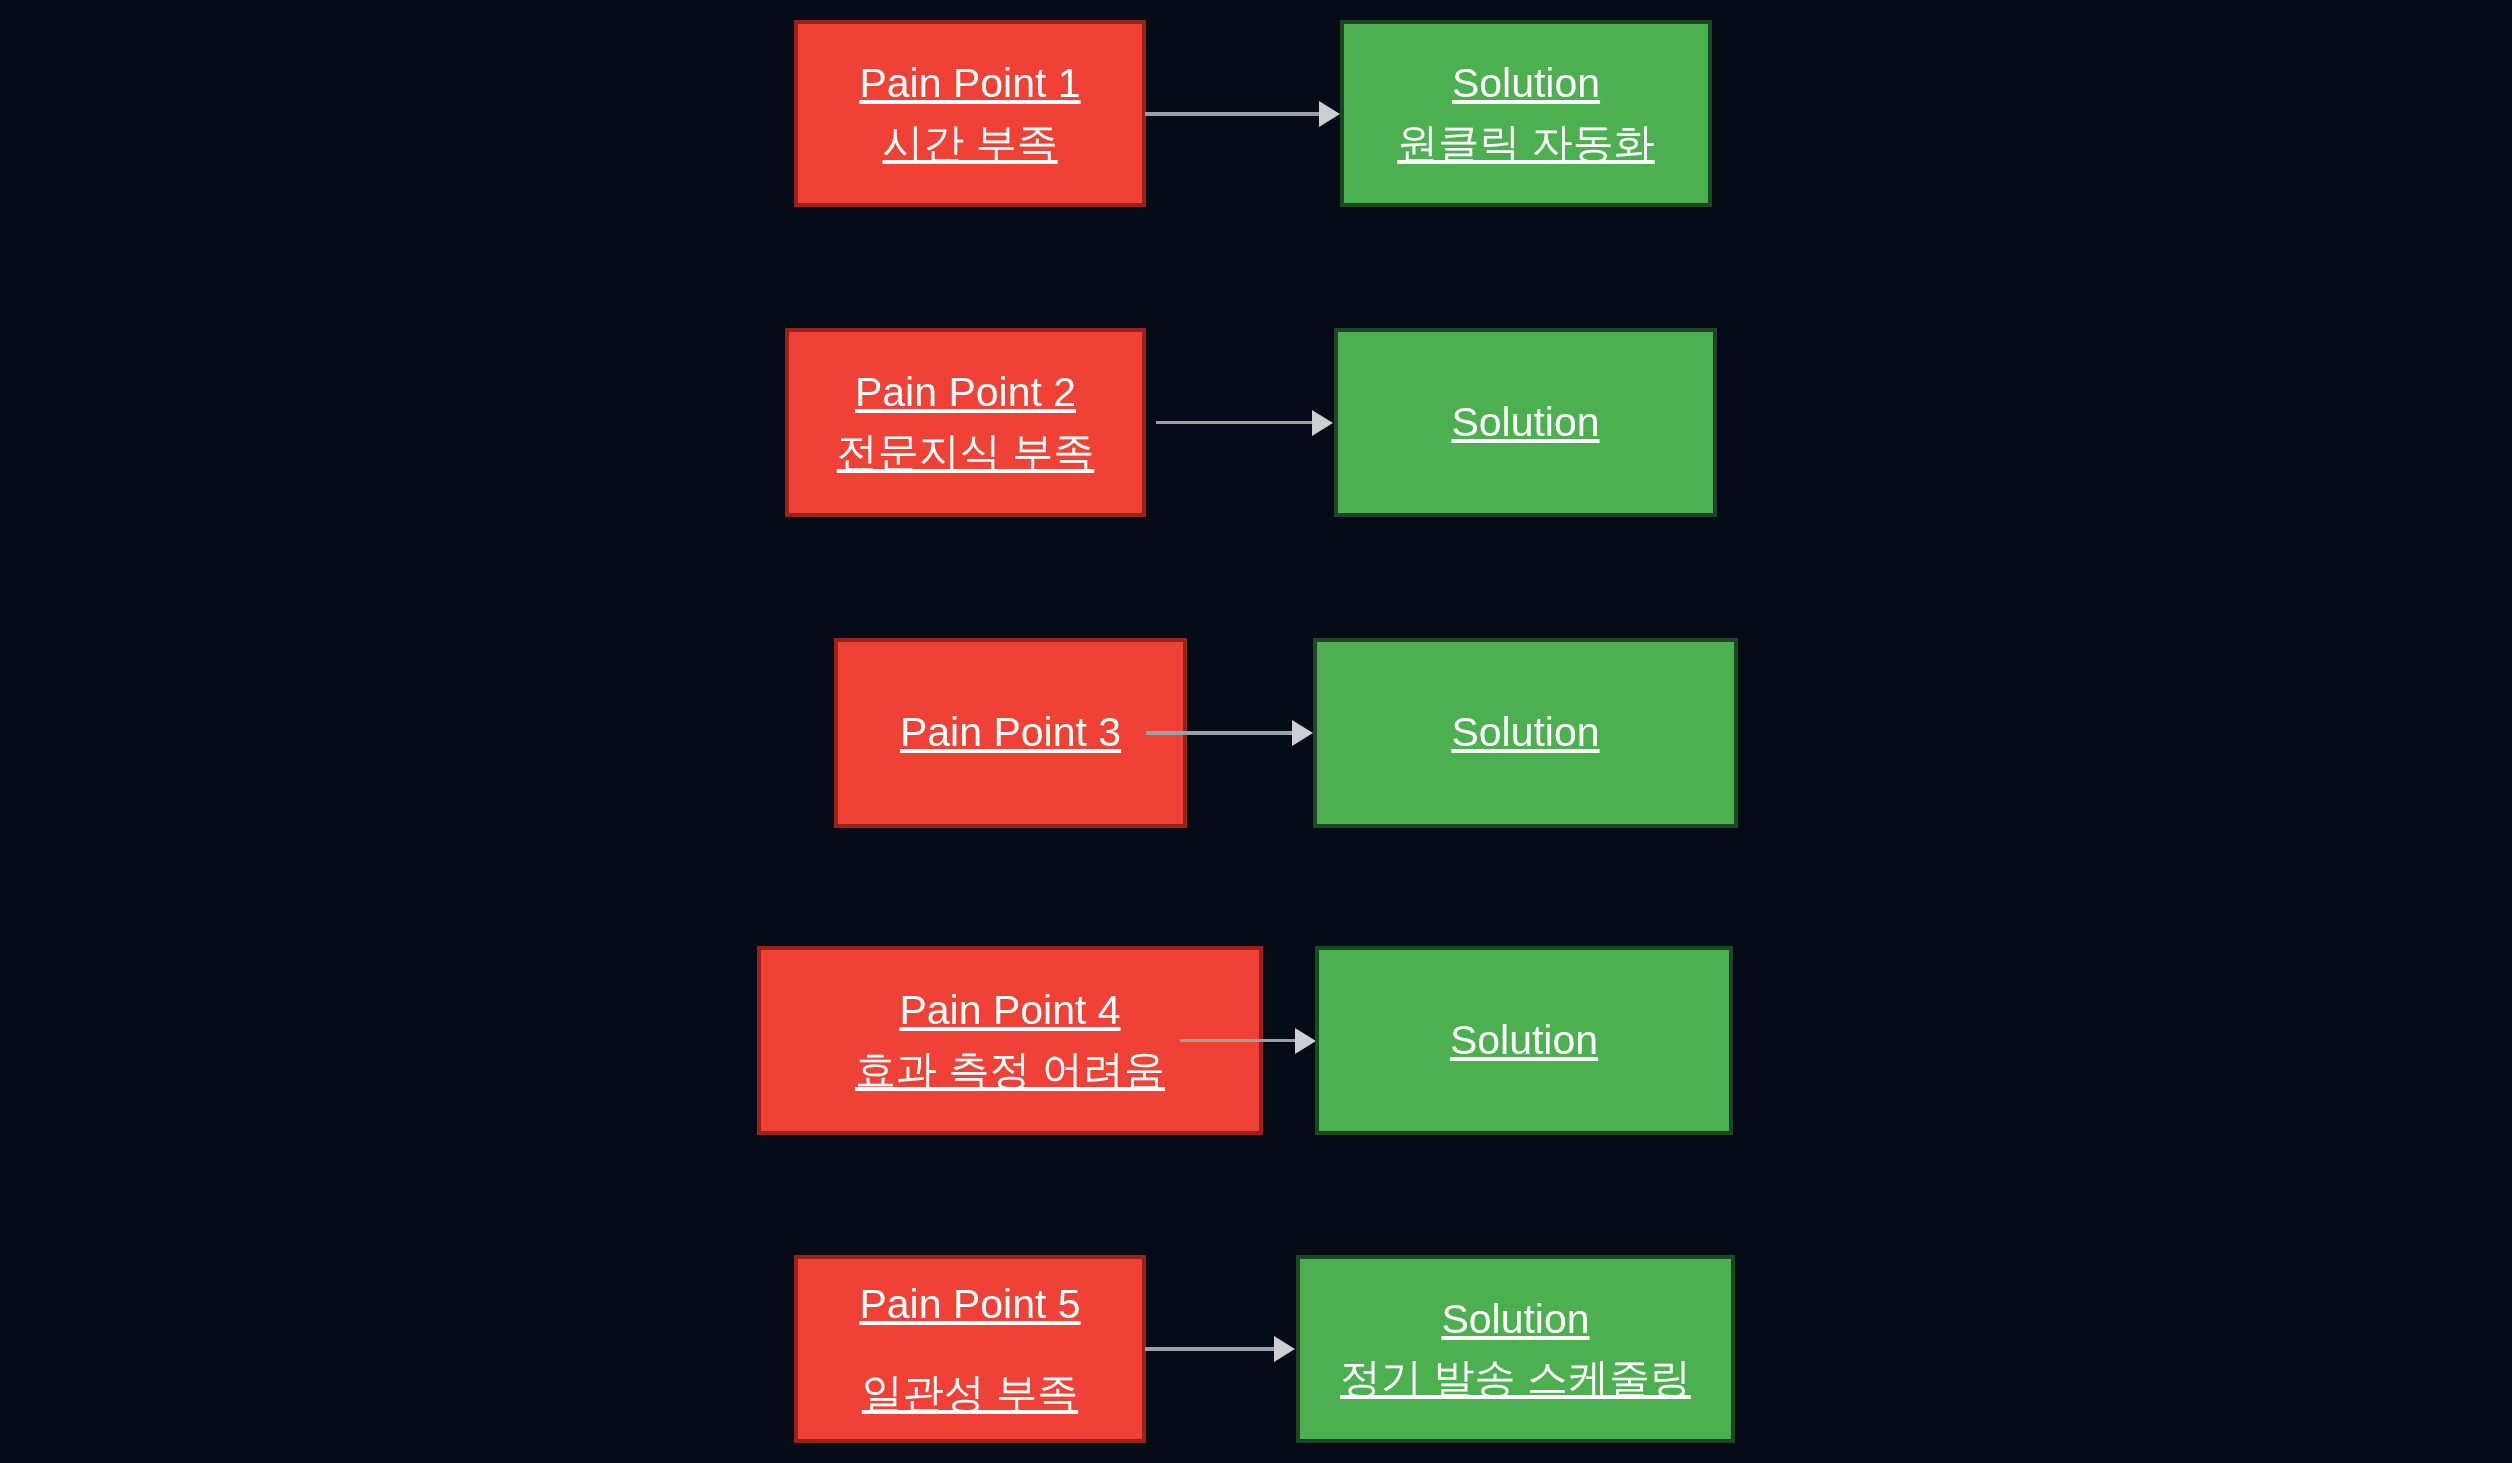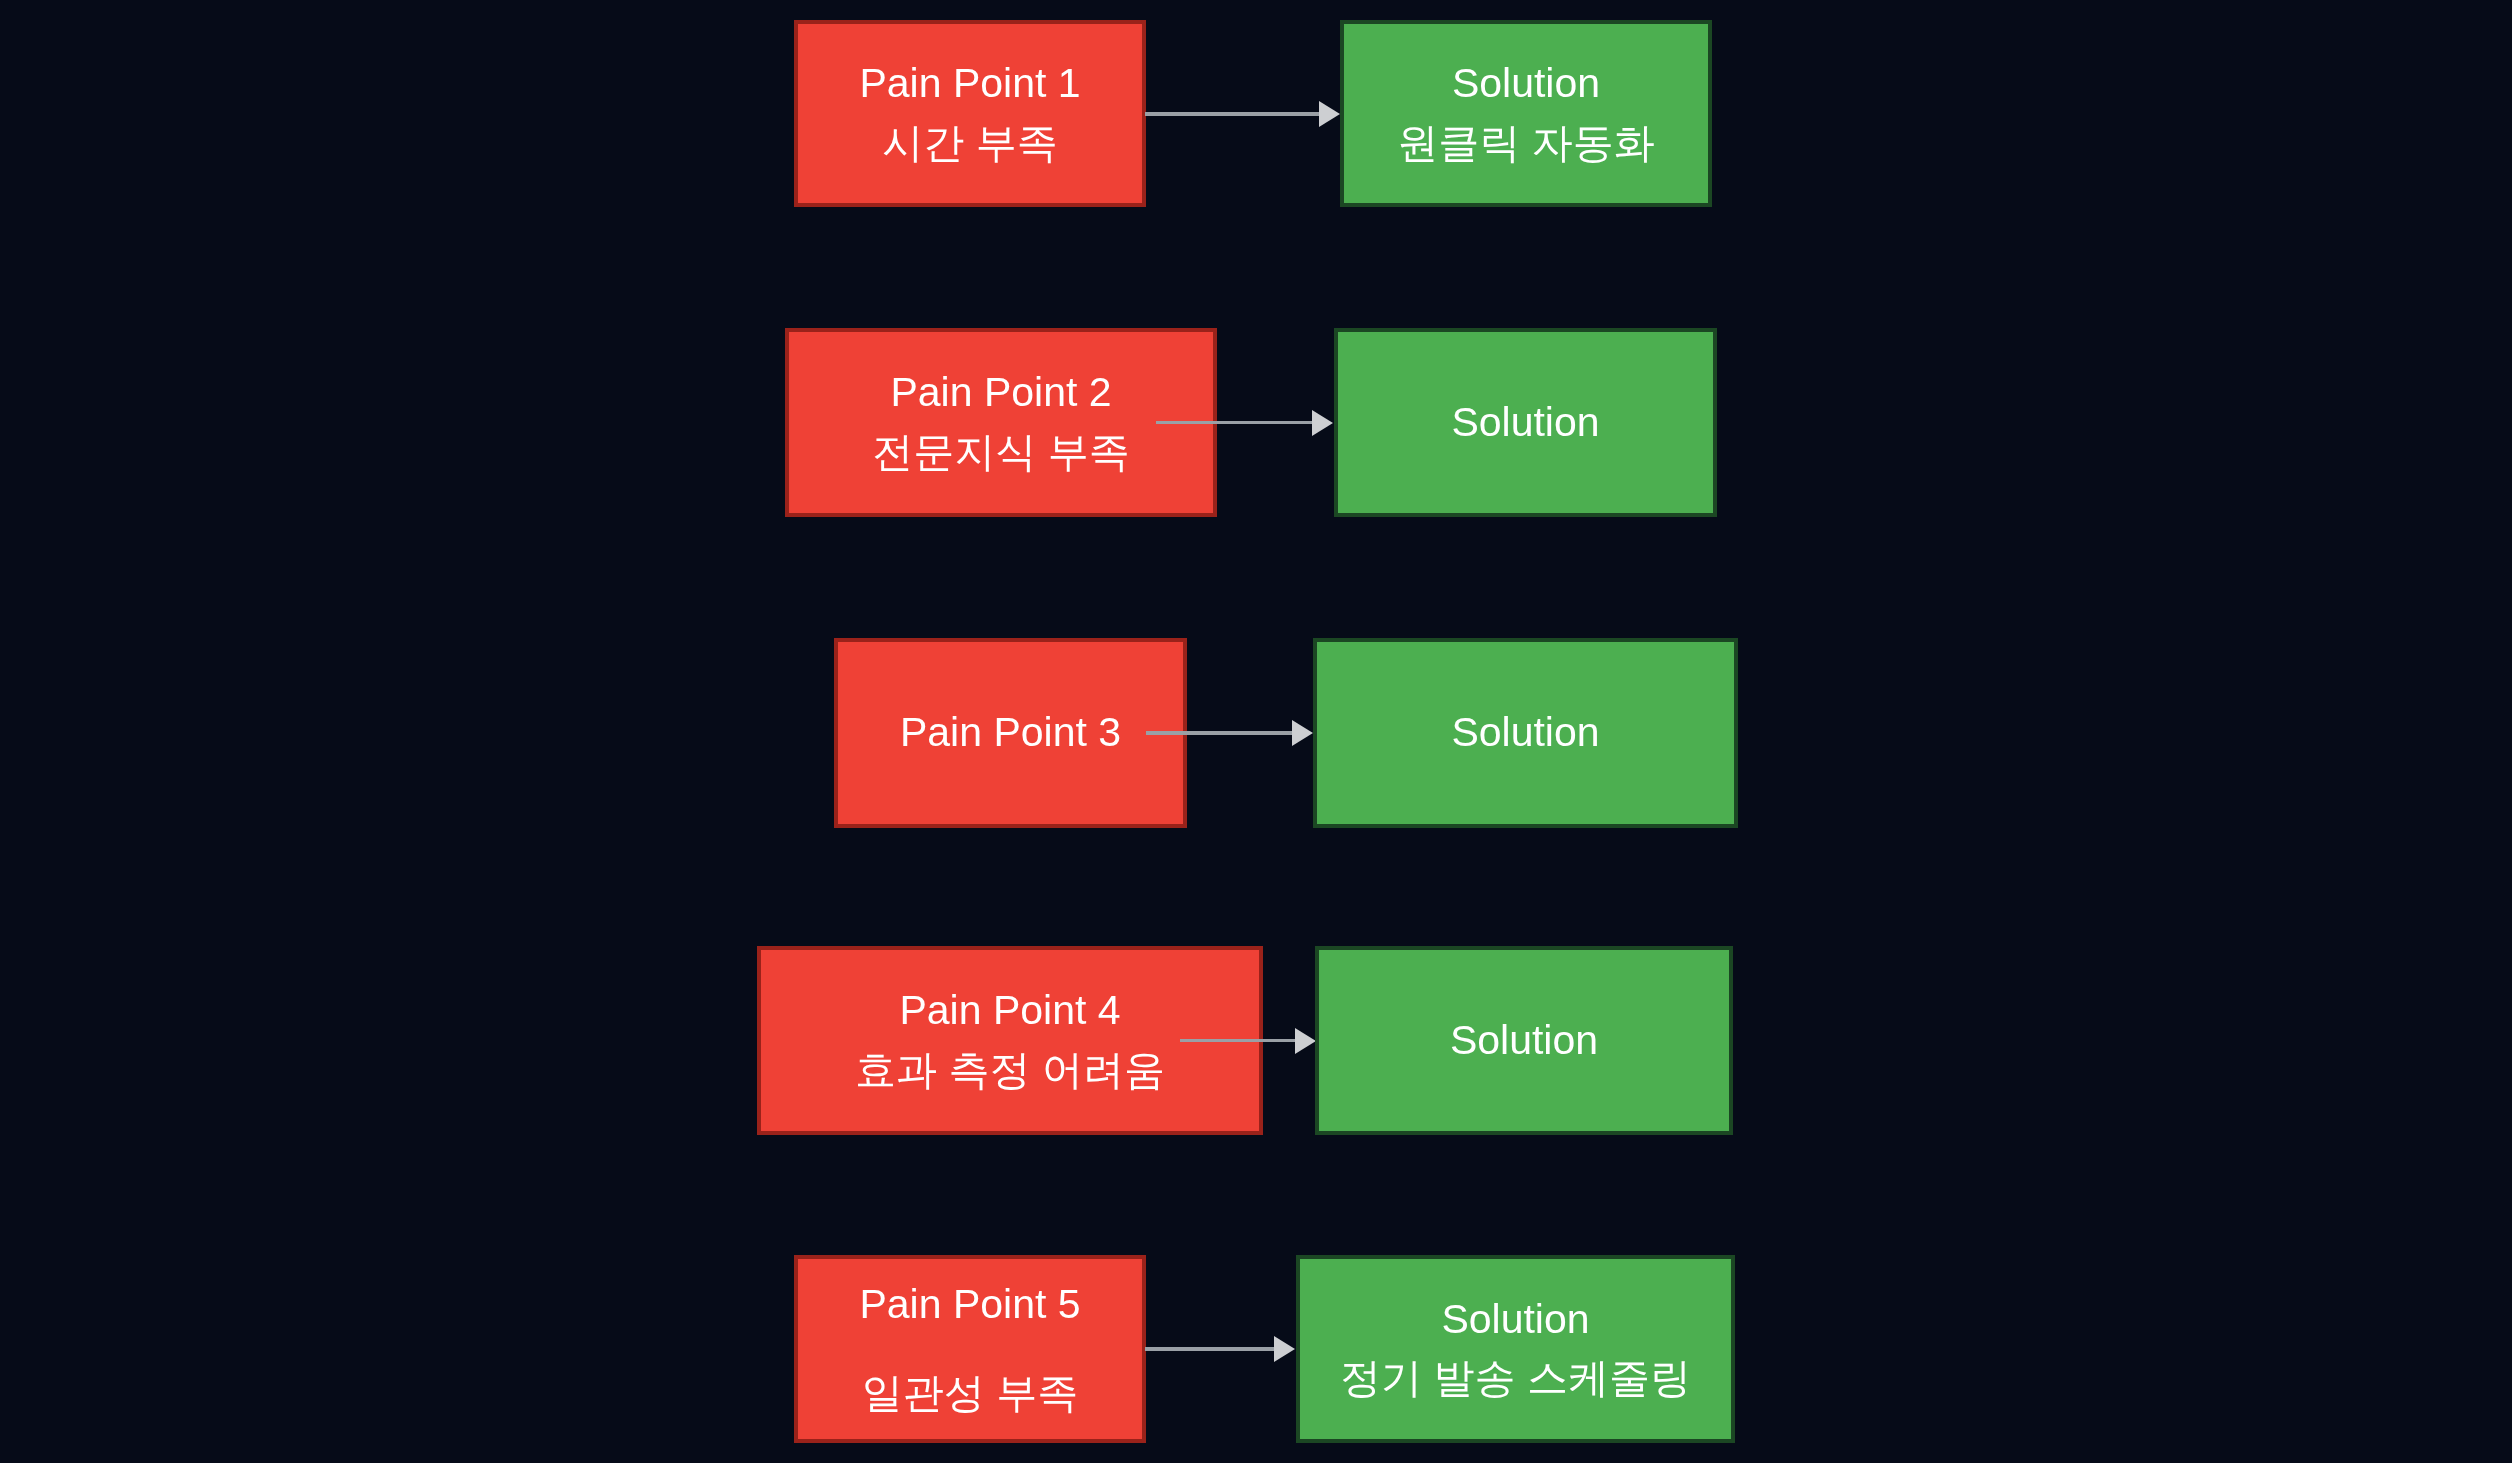--- a/index.html
+++ b/index.html
@@ -27,20 +27,21 @@
   .box {
     position: absolute;
     display: flex;
     flex-direction: column;
     align-items: center;
     justify-content: center;
     text-align: center;
     color: var(--text);
     font-size: 41px;
     line-height: 1.45;
+    text-decoration: underline;
   }
   .box.pain {
     background: var(--pain-fill);
     border: 4.6px solid var(--pain-border);
   }
   .box.solution {
     background: var(--solution-fill);
     border: 4.6px solid var(--solution-border);
   }
   .box-title, .box-subtitle {
@@ -81,21 +82,21 @@
   </div>
   <div class="arrow" style="left: 1145px; top: 20.3px; width: 195px; height: 187px;">
     <div class="arrow-line"></div>
     <div class="arrow-head"></div>
   </div>
   <div class="box solution" style="left: 1340px; top: 20.3px; width: 372px; height: 187px;">
     <div class="box-title">Solution</div>
     <div class="box-subtitle">원클릭 자동화</div>
   </div>
 
-  <div class="box pain" style="left: 785px; top: 328px; width: 432px; height: 189px;">
+  <div class="box pain" style="left: 785px; top: 328px; width: 361px; height: 189px;">
     <div class="box-title">Pain Point 2</div>
     <div class="box-subtitle">전문지식 부족</div>
   </div>
   <div class="arrow" style="left: 1156px; top: 328px; width: 177px; height: 189px;">
     <div class="arrow-line"></div>
     <div class="arrow-head"></div>
   </div>
   <div class="box solution" style="left: 1334px; top: 328px; width: 383px; height: 189px;">
     <div class="box-title">Solution</div>
   </div>

